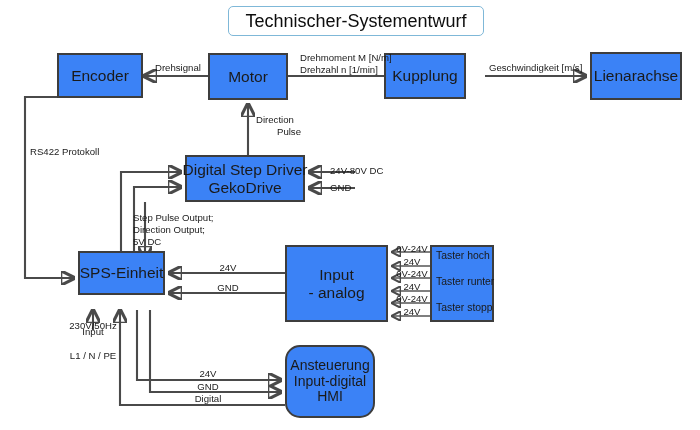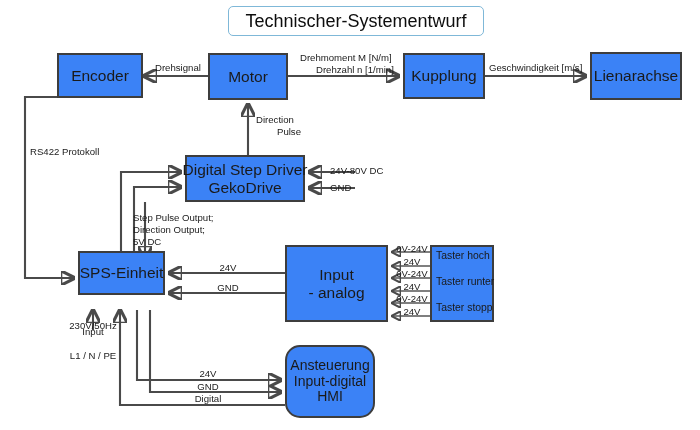--- a/index.html
+++ b/index.html
@@ -134,21 +134,21 @@
   </svg>
 
   <div class="box big" style="left:57px; top:53px; width:86px; height:45px;">
     <span class="ln">Encoder</span>
   </div>
 
   <div class="box big" style="left:208px; top:53px; width:80px; height:47px;">
     <span class="ln">Motor</span>
   </div>
 
-  <div class="box big" style="left:403px; top:53px; width:82px; height:46px;justify-content:center;">
+  <div class="box big" style="left:384px; top:53px; width:82px; height:46px;justify-content:center;">
     <span class="ln">Kupplung</span>
   </div>
 
   <div class="box big" style="left:590px; top:52px; width:92px; height:48px;">
     <span class="ln">Lienarachse</span>
   </div>
 
   <div class="box big" style="left:185px; top:155px; width:120px; height:47px;">
     <span class="ln">Digital Step Driver</span>
     <span class="ln">GekoDrive</span>
@@ -171,21 +171,21 @@
 
   <div class="box" style="left:430px; top:245px; width:64px; height:77px;"></div>
 
   <div class="taster-lbl" style="left:436px; top:250px;">Taster hoch</div>
   <div class="taster-lbl" style="left:436px; top:276px;">Taster runter</div>
   <div class="taster-lbl" style="left:436px; top:302px;">Taster stopp</div>
 
   <div class="lbl" style="left:155px; top:62px;">Drehsignal</div>
 
   <div class="lbl" style="left:300px; top:52px;">Drehmoment M [N/m]</div>
-  <div class="lbl" style="left:300px; top:64px;margin-left:16px;">Drehzahl n [1/min]</div>
+  <div class="lbl" style="left:300px; top:64px;">Drehzahl n [1/min]</div>
 
   <div class="lbl" style="left:489px; top:62px;">Geschwindigkeit [m/s]</div>
 
   <div class="lbl" style="left:256px; top:114px;">Direction</div>
   <div class="lbl" style="left:256px; top:126px;padding-left:21px;">Pulse</div>
 
   <div class="lbl" style="left:30px; top:146px;">RS422 Protokoll</div>
 
   <div class="lbl" style="left:330px; top:165px;">24V-80V DC</div>
   <div class="lbl" style="left:330px; top:182px;">GND</div>

